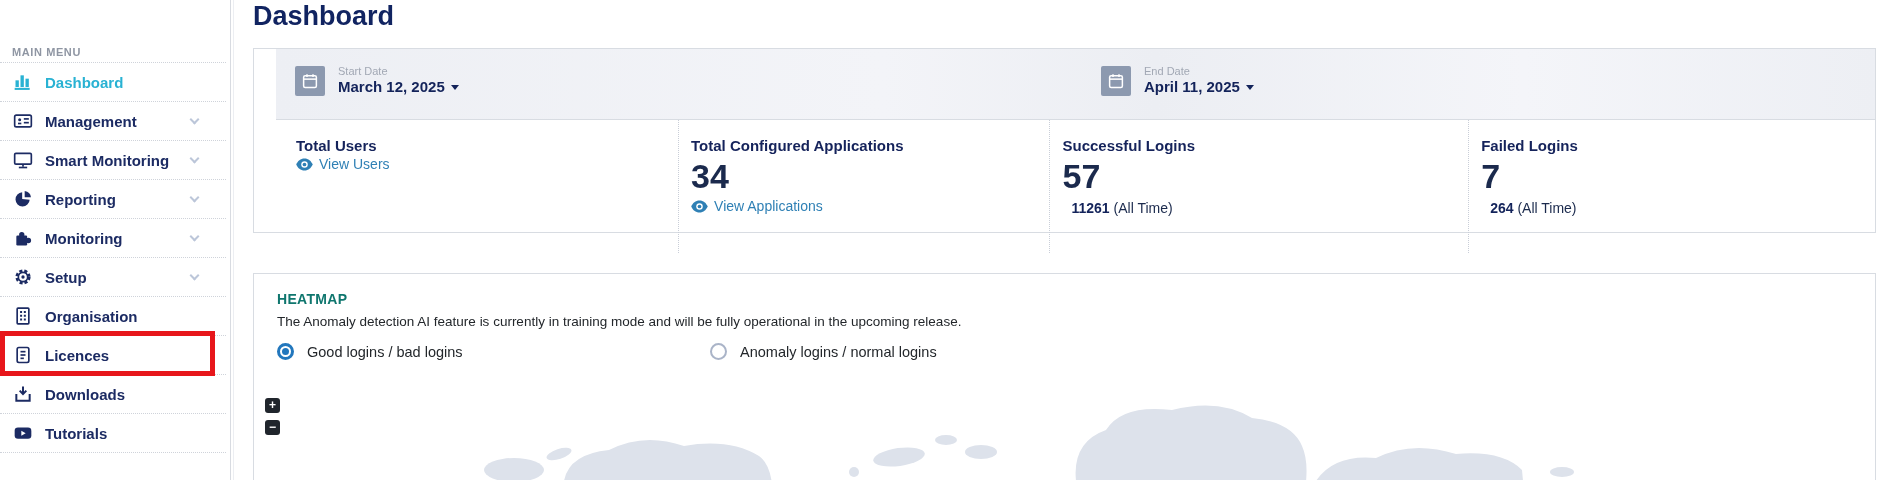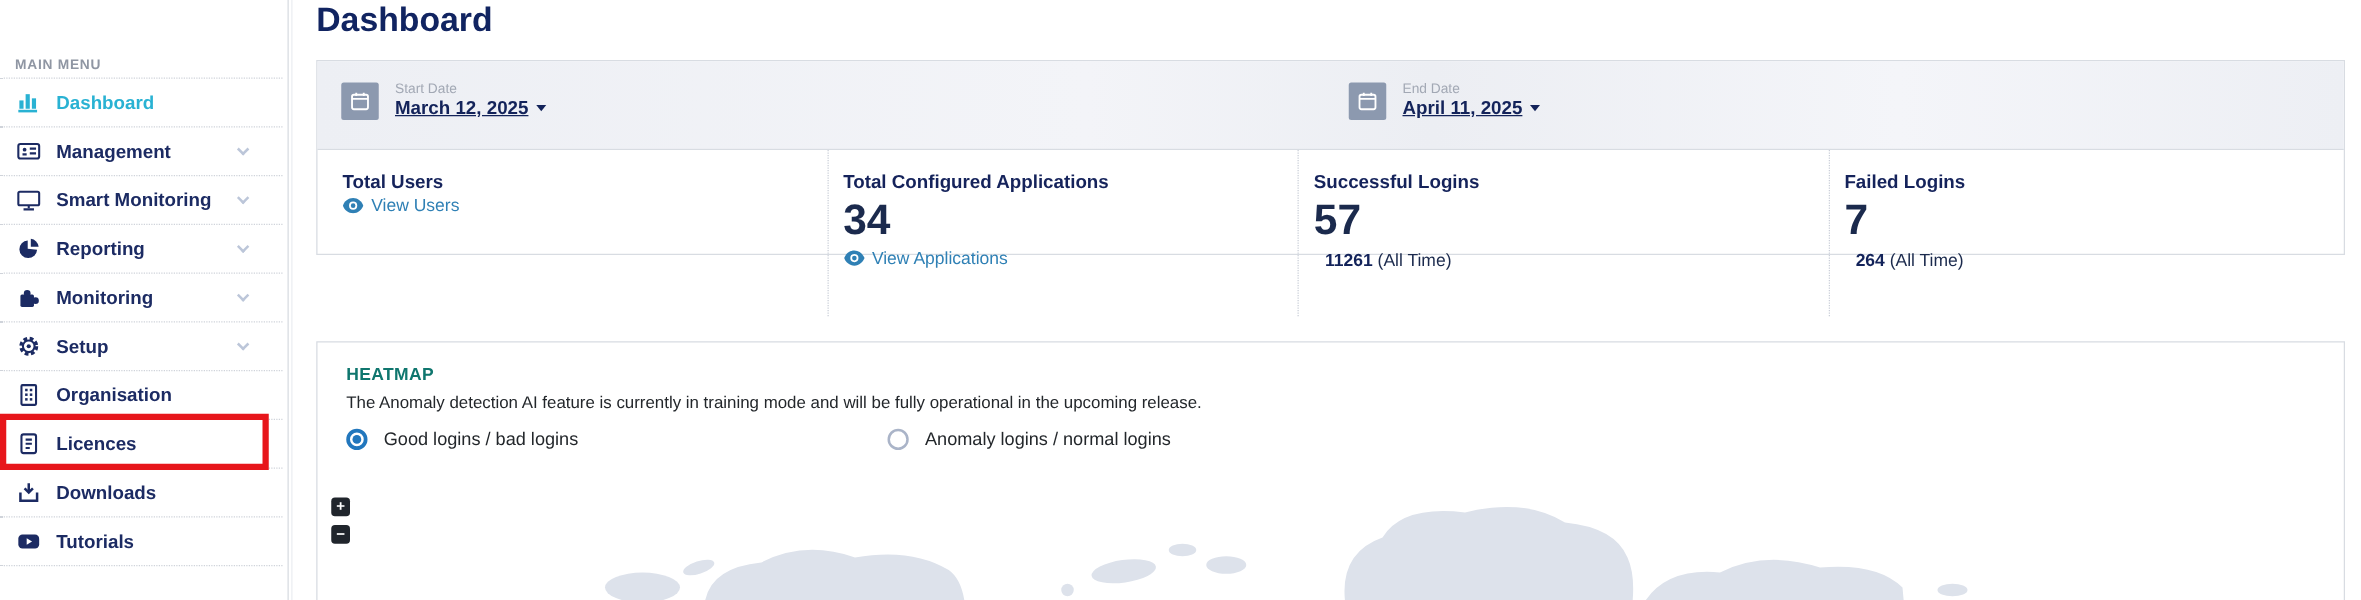--- a/index.html
+++ b/index.html
@@ -30,37 +30,37 @@
   .hl-box {
     position:absolute; left:0; top:331px; width:215px; height:45px;
     border:5px solid #e7161b; pointer-events:none; z-index:5;
   }
   
   .page-title { position:absolute; left:253px; top:1px; font-size:27px; font-weight:bold; color:#112461; }
   .panel {
     position:absolute; left:253px; width:1623px; background:#fff;
     border:1px solid #d8dce2;
   }
-  .panel.top { top:48px; height:156px; }
+  .panel.top { top:48px; height:185px;padding-left:22px; }
   .panel.heat { top:273px; height:240px; overflow:hidden; }
   
   .datebar {
     position:relative; height:71px; border-bottom:1px solid #d8dce2;
     background:linear-gradient(90deg,#edeff4 0%,#f3f4f8 38%,#eceef3 55%,#f4f5f9 78%,#edeff4 100%);
   }
   .dgroup { position:absolute; top:16px; display:flex; align-items:center; cursor:pointer; }
   .dgroup.start { left:19px; }
   .dgroup.end   { left:825px; }
   .cal-box {
     width:30px; height:30px; background:#8c99af; border-radius:2px;
     display:flex; align-items:center; justify-content:center;
   }
   .dtext { margin-left:13px; }
   .dlabel { font-size:11px; color:#a2a8b4; line-height:13px; }
-  .dvalue { font-size:15px; font-weight:bold; color:#13235a; line-height:18px; white-space:nowrap;text-decoration:underline; }
+  .dvalue { font-size:15px; font-weight:bold; color:#13235a; line-height:18px; white-space:nowrap; }
   .caret {
     display:inline-block; width:0; height:0; margin-left:6px; vertical-align:2px;
     border-left:4px solid transparent; border-right:4px solid transparent; border-top:5px solid #13235a;
   }
   
   .stats { display:flex; height:133px; }
   .stat  { padding:17px 0 0 12px; }
   .stat:first-child { padding-left:20px; }
   .stat + .stat { border-left:1px dotted #c9ced8; }
   .stat.c1 { width:408px; } .stat.c2 { width:377px; } .stat.c3 { width:425px; } .stat.c4 { width:413px; }

